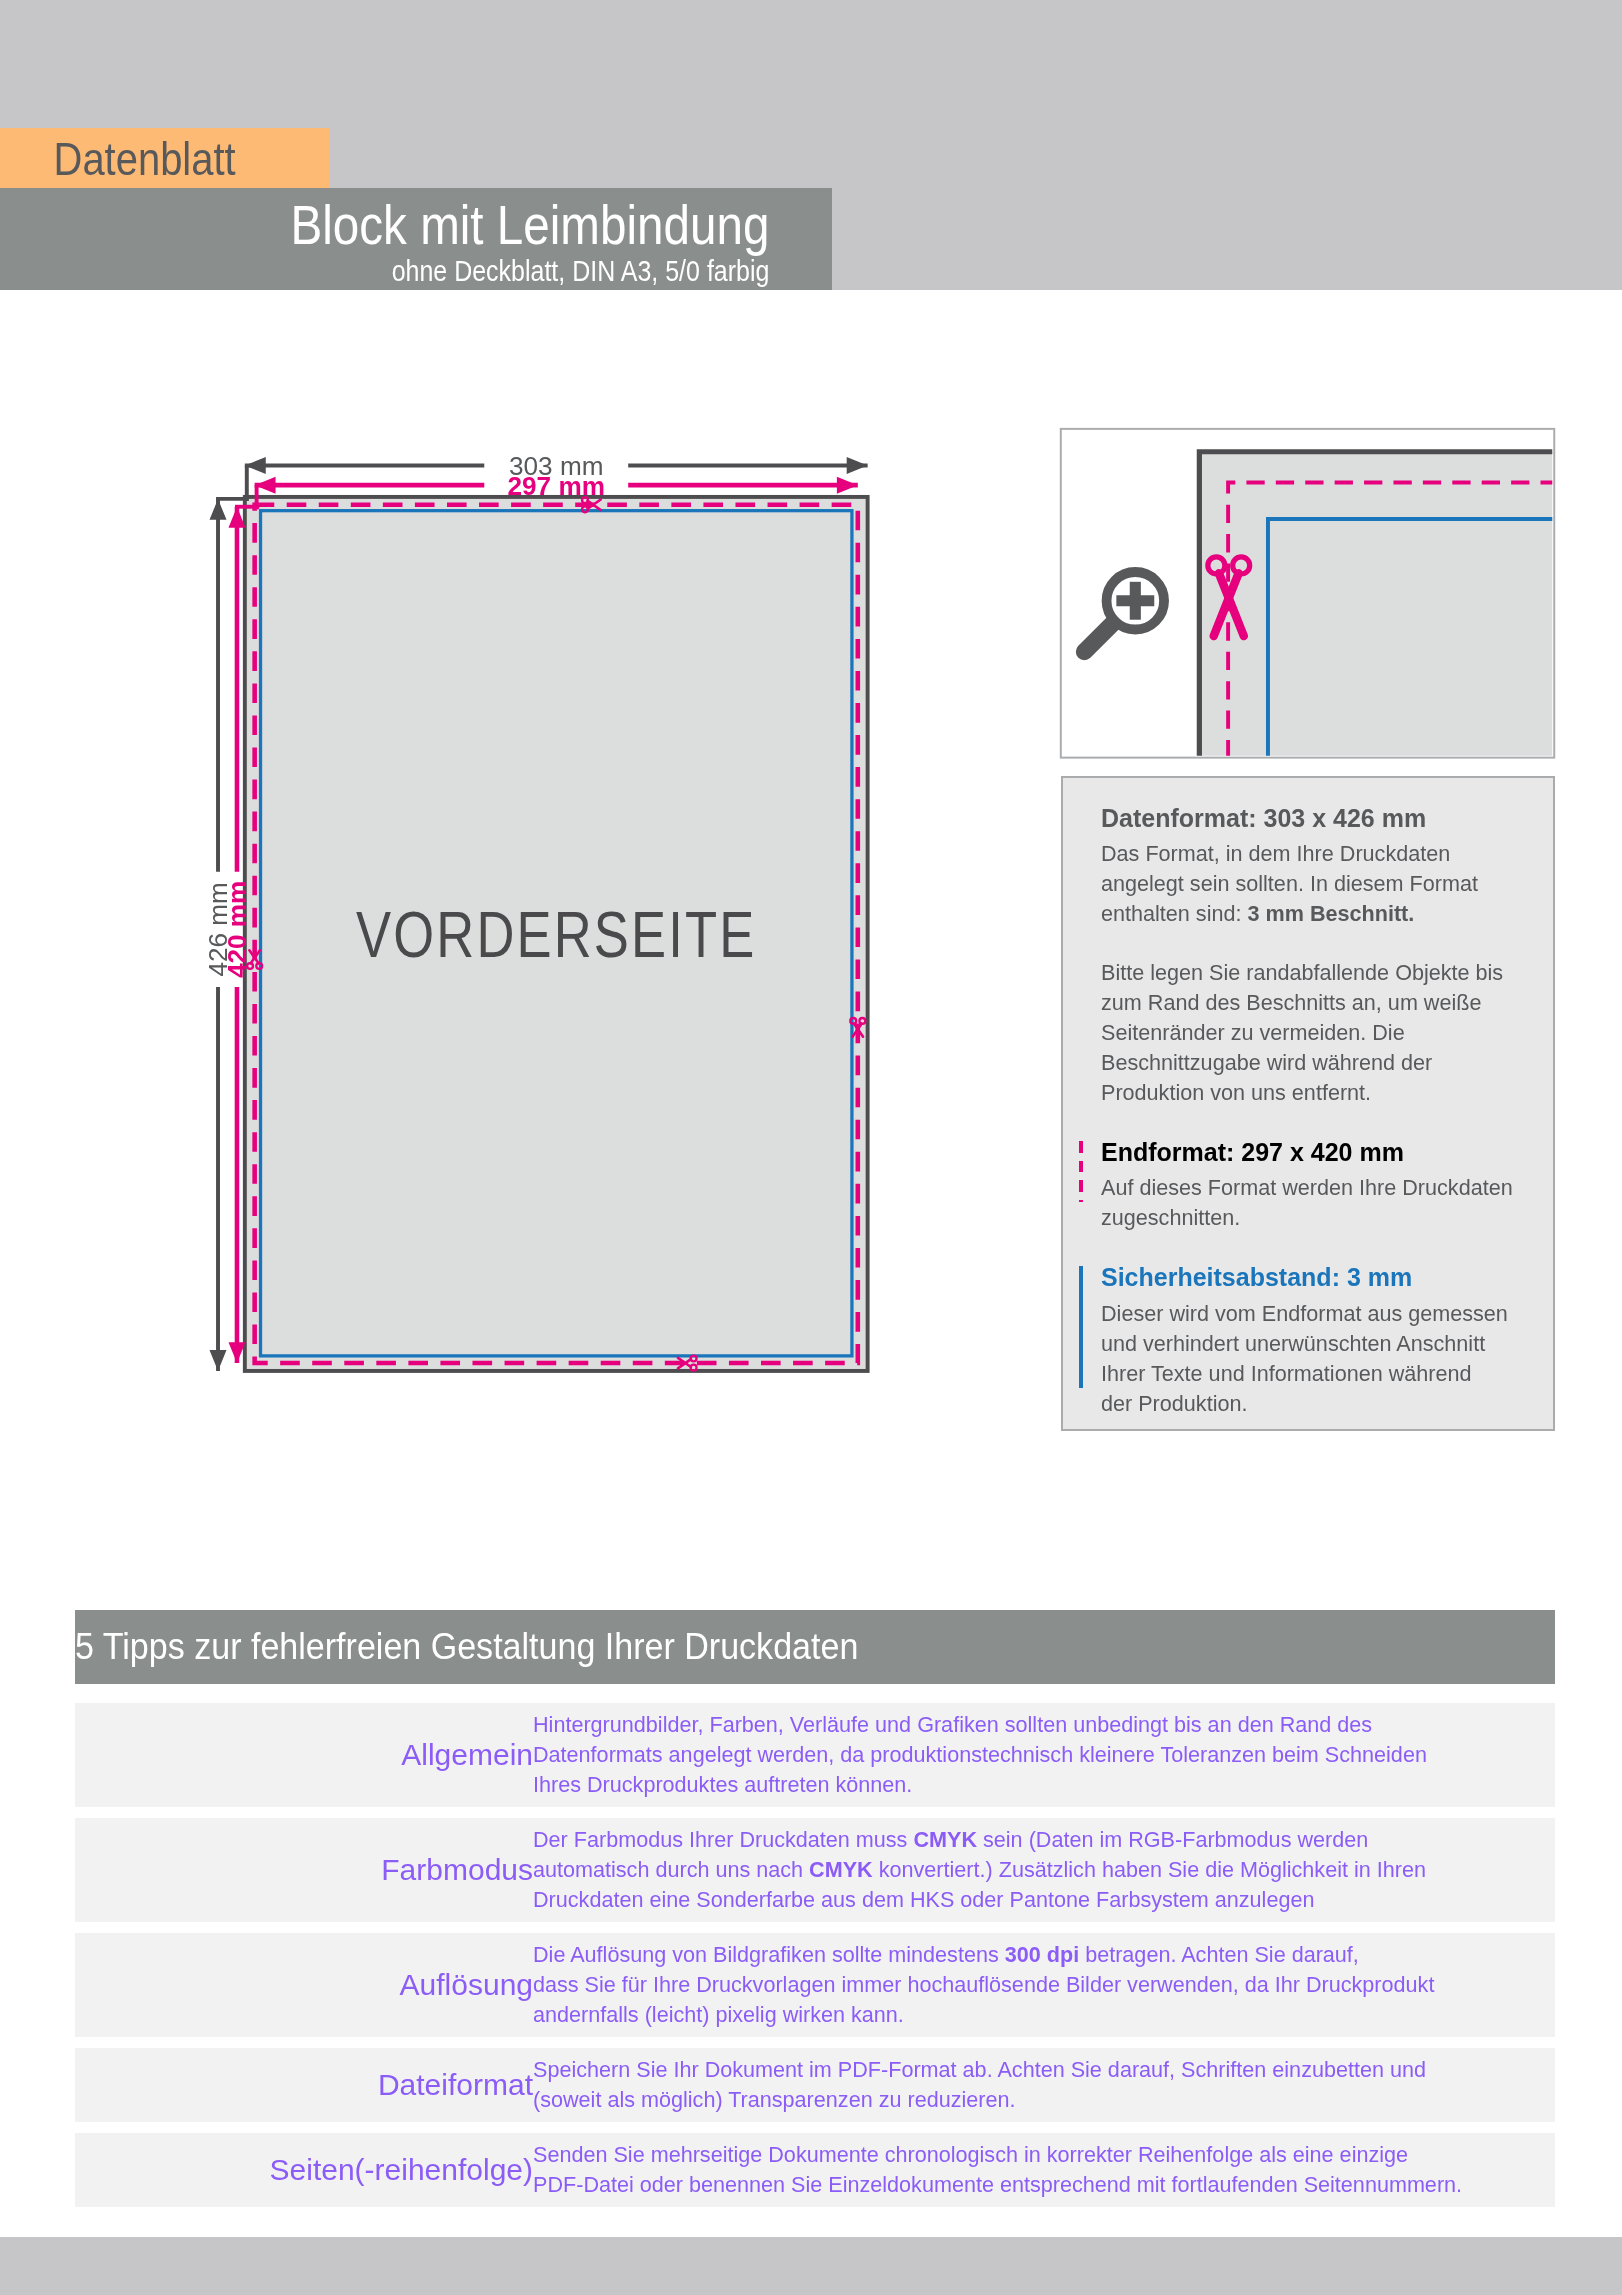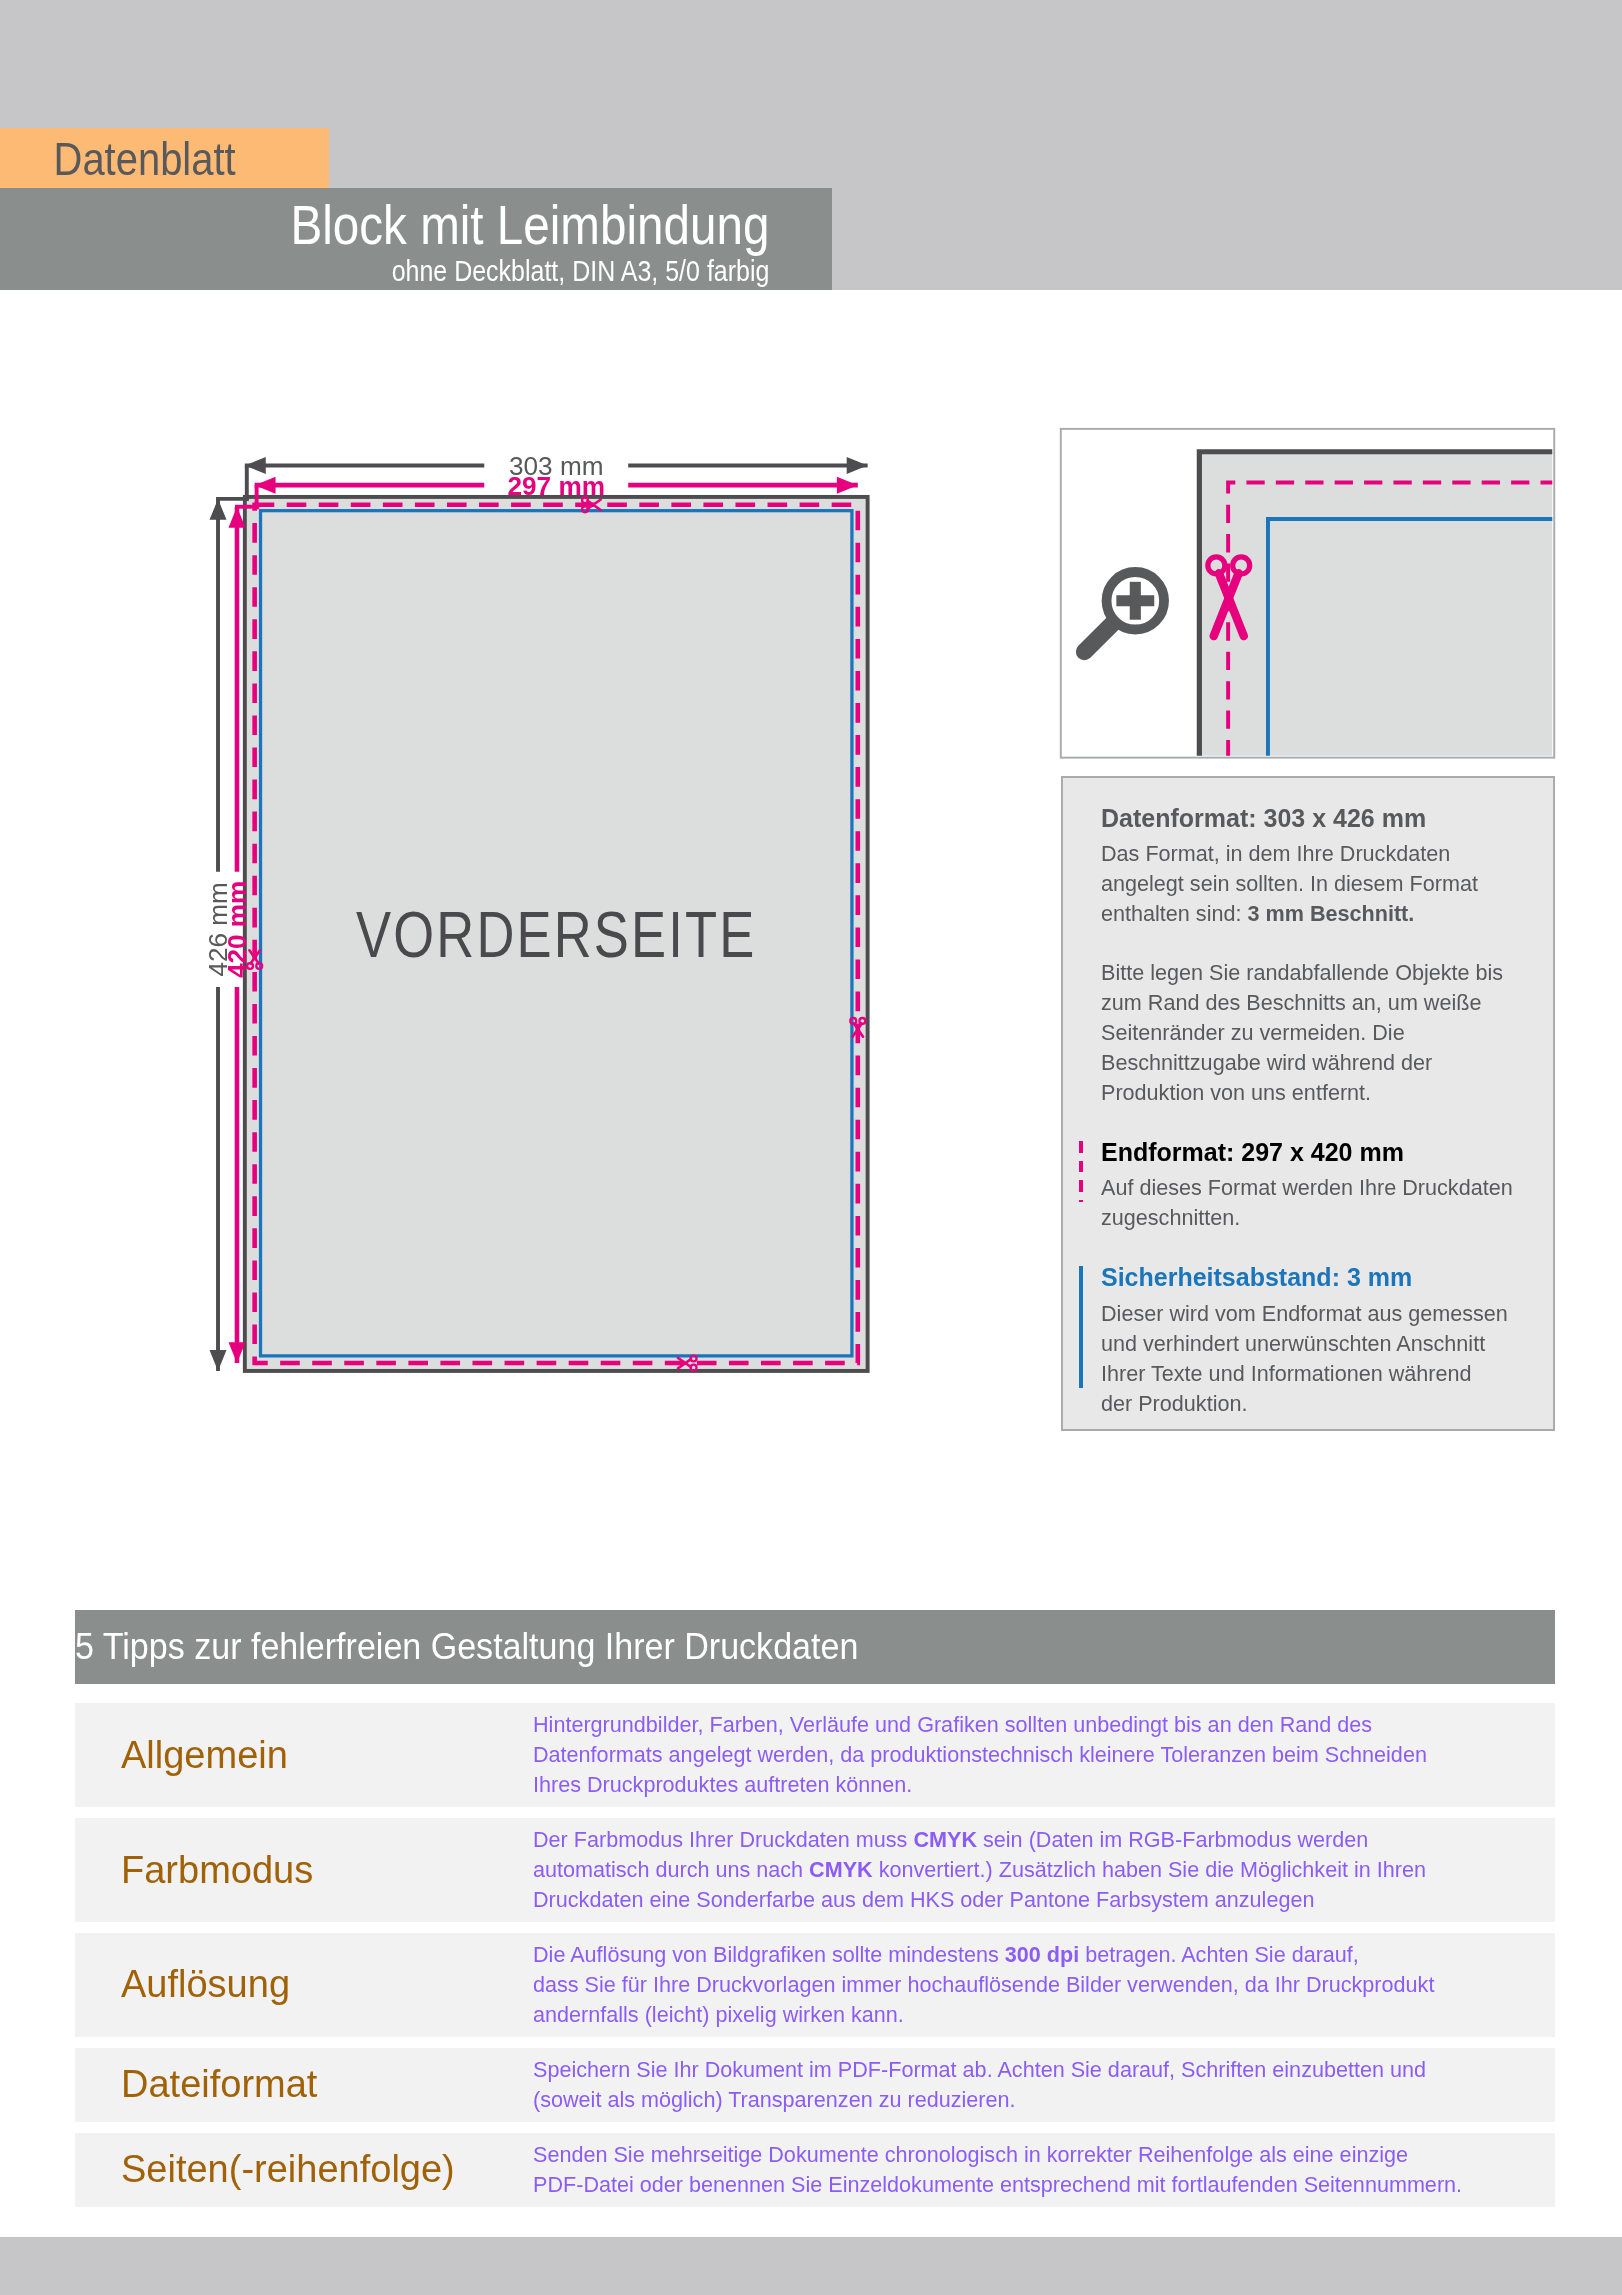--- a/index.html
+++ b/index.html
@@ -34,21 +34,21 @@
   .accent.dash { background:repeating-linear-gradient(to bottom, #e6007e 0 11.8px, transparent 11.8px 19.6px); }
   .accent.solid { background:#1a75bb; }
   .b { font-weight:bold; }
 
   
   .tips { position:absolute; left:75px; top:1610px; width:1480px; }
   .tips-header { height:74px; background:#8a8e8d; color:#ffffff; display:flex; align-items:center;
                  margin-bottom:19px; }
   .tips-header span { display:inline-block; font-size:37px; transform:scaleX(0.92); transform-origin:left center; white-space:nowrap; }
   .trow { background:#f2f2f3; display:flex; align-items:center; padding:7.2px 19.6px 7.2px 46px; margin-bottom:10.5px; }
-  .tlabel { width:412px; flex:none; font-size:38px; color:#a16207; }
+  .tlabel { width:412px; flex:none; font-size:30px; color:#8b5cf6;text-align:right; }
   .tbody  { font-size:21.6px; line-height:30px; color:#8b5cf6; white-space:pre; }
 
   .footer { position:absolute; left:0; top:2237px; width:1623px; height:59px; background:#c6c5c7; }
 </style>
 </head>
 <body>
 
 <div class="banner"></div>
 <div class="dblabel">
   <span>Datenblatt</span>

